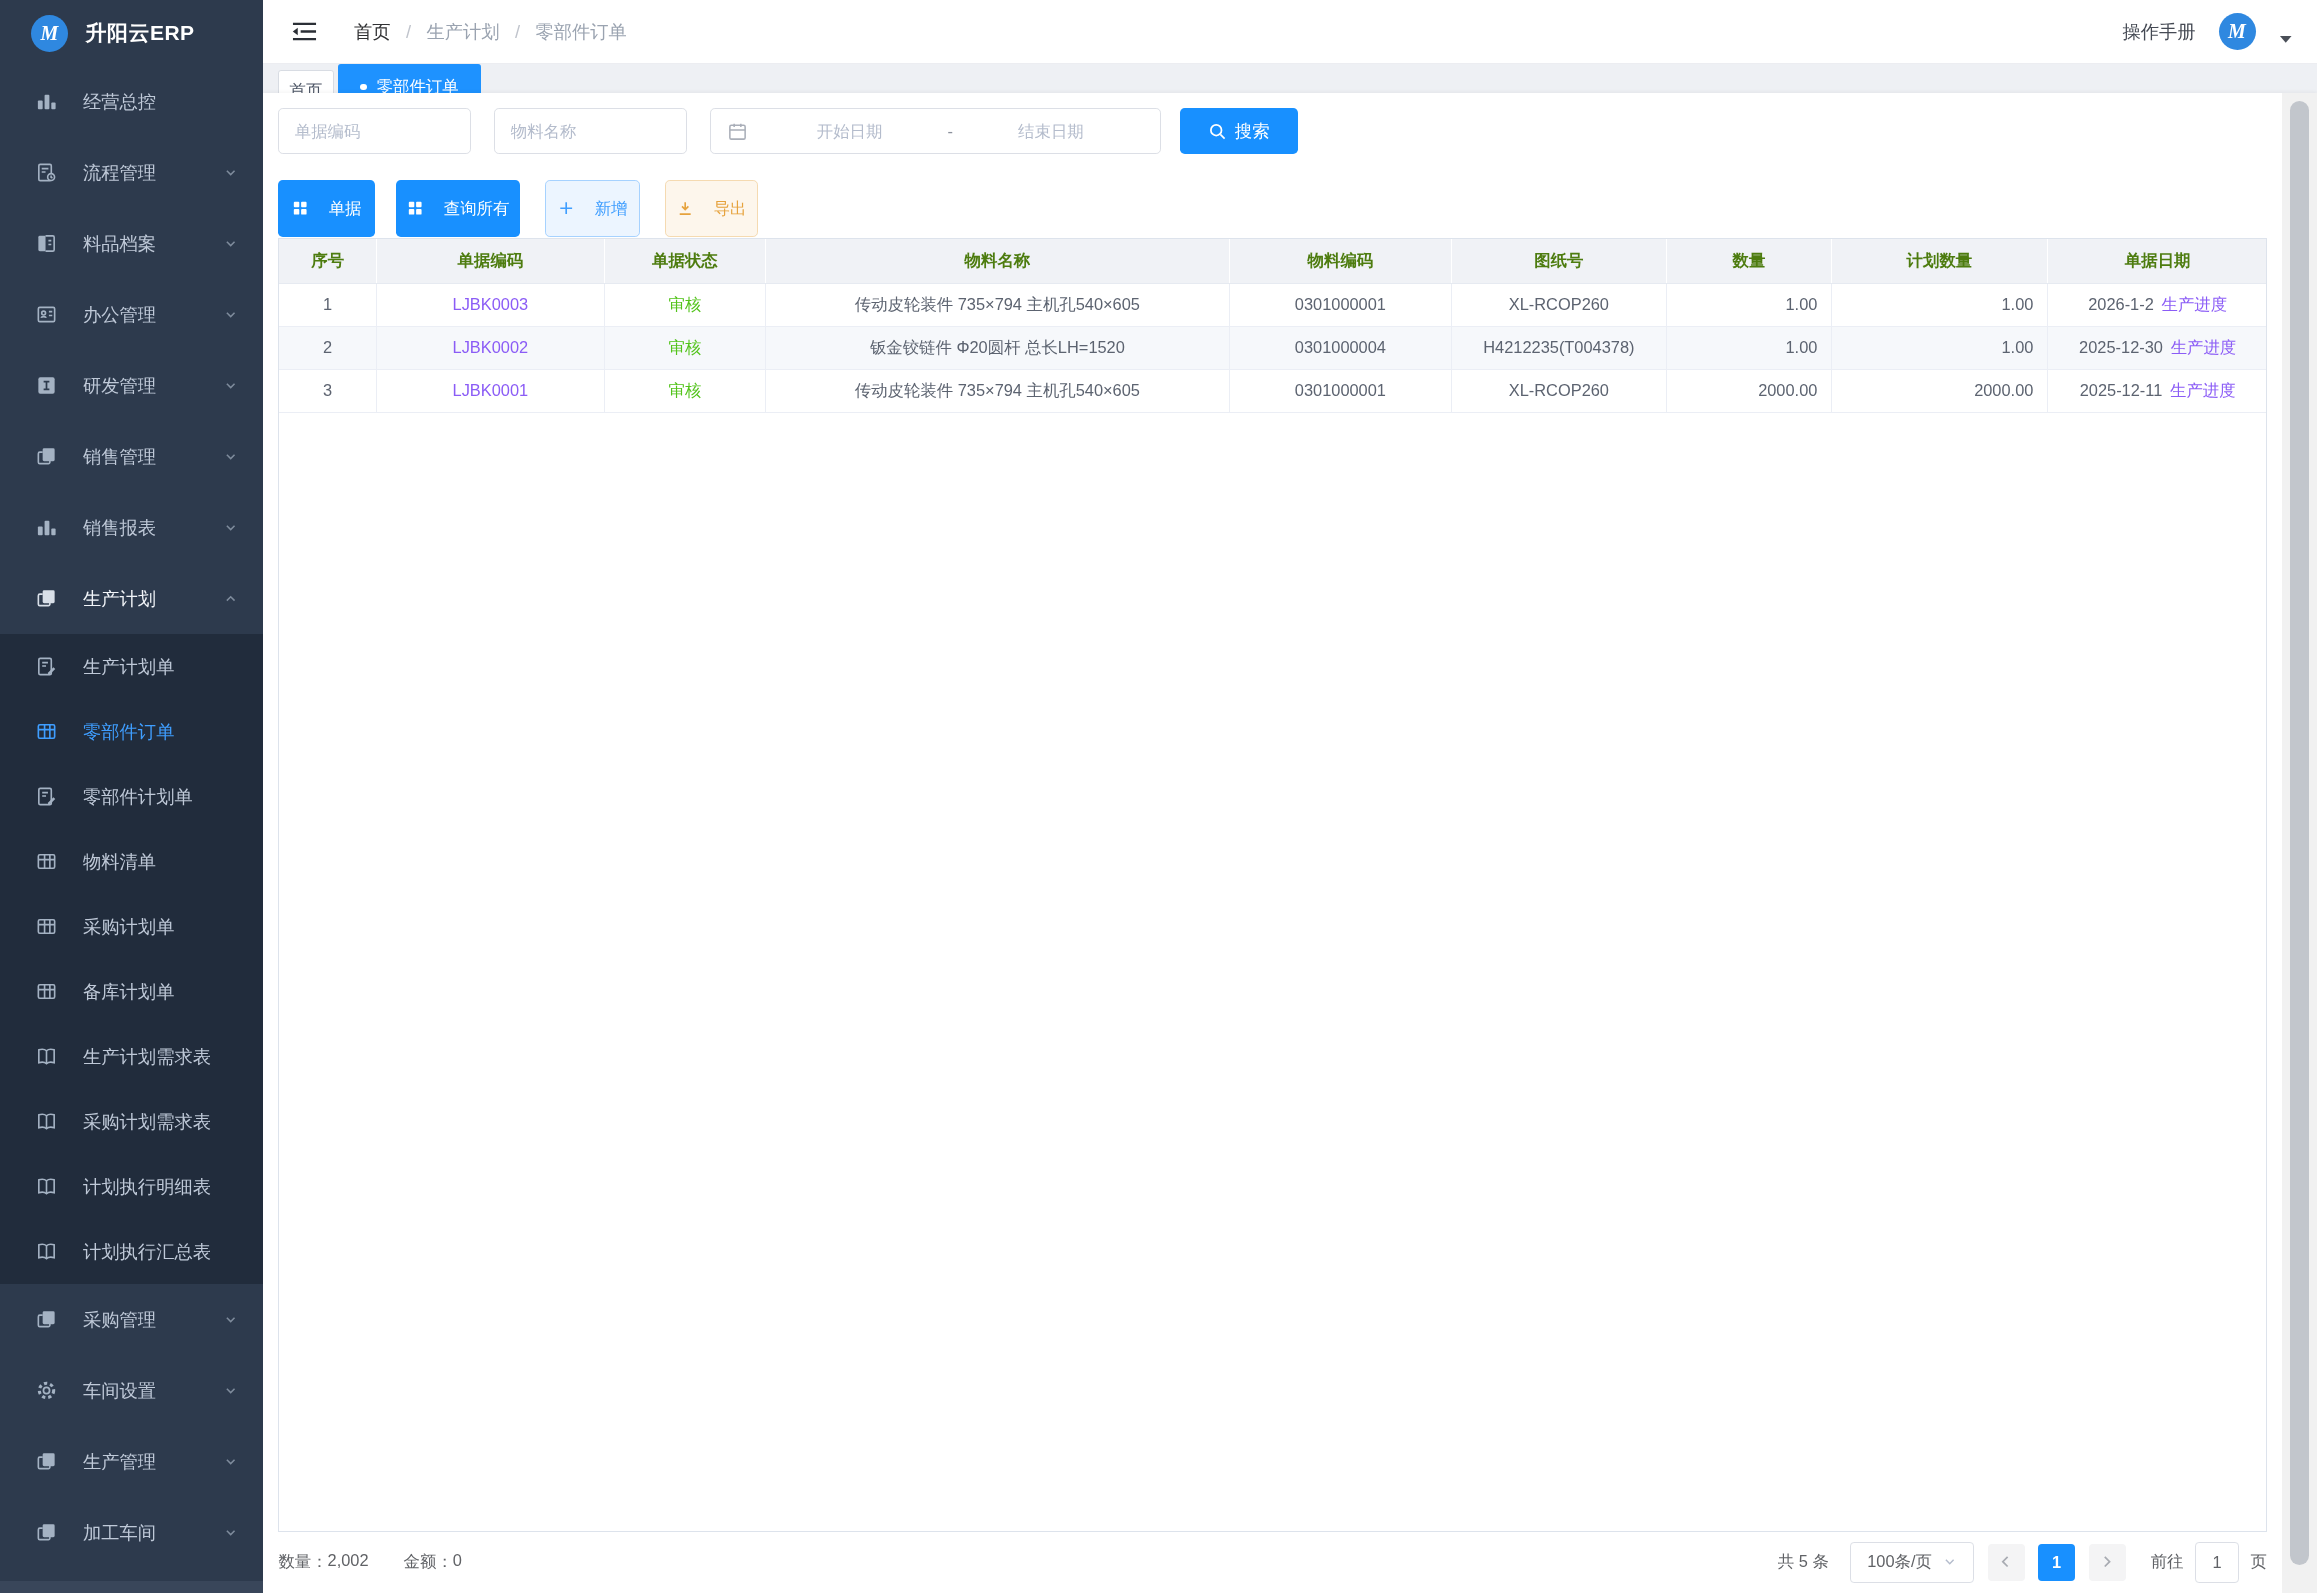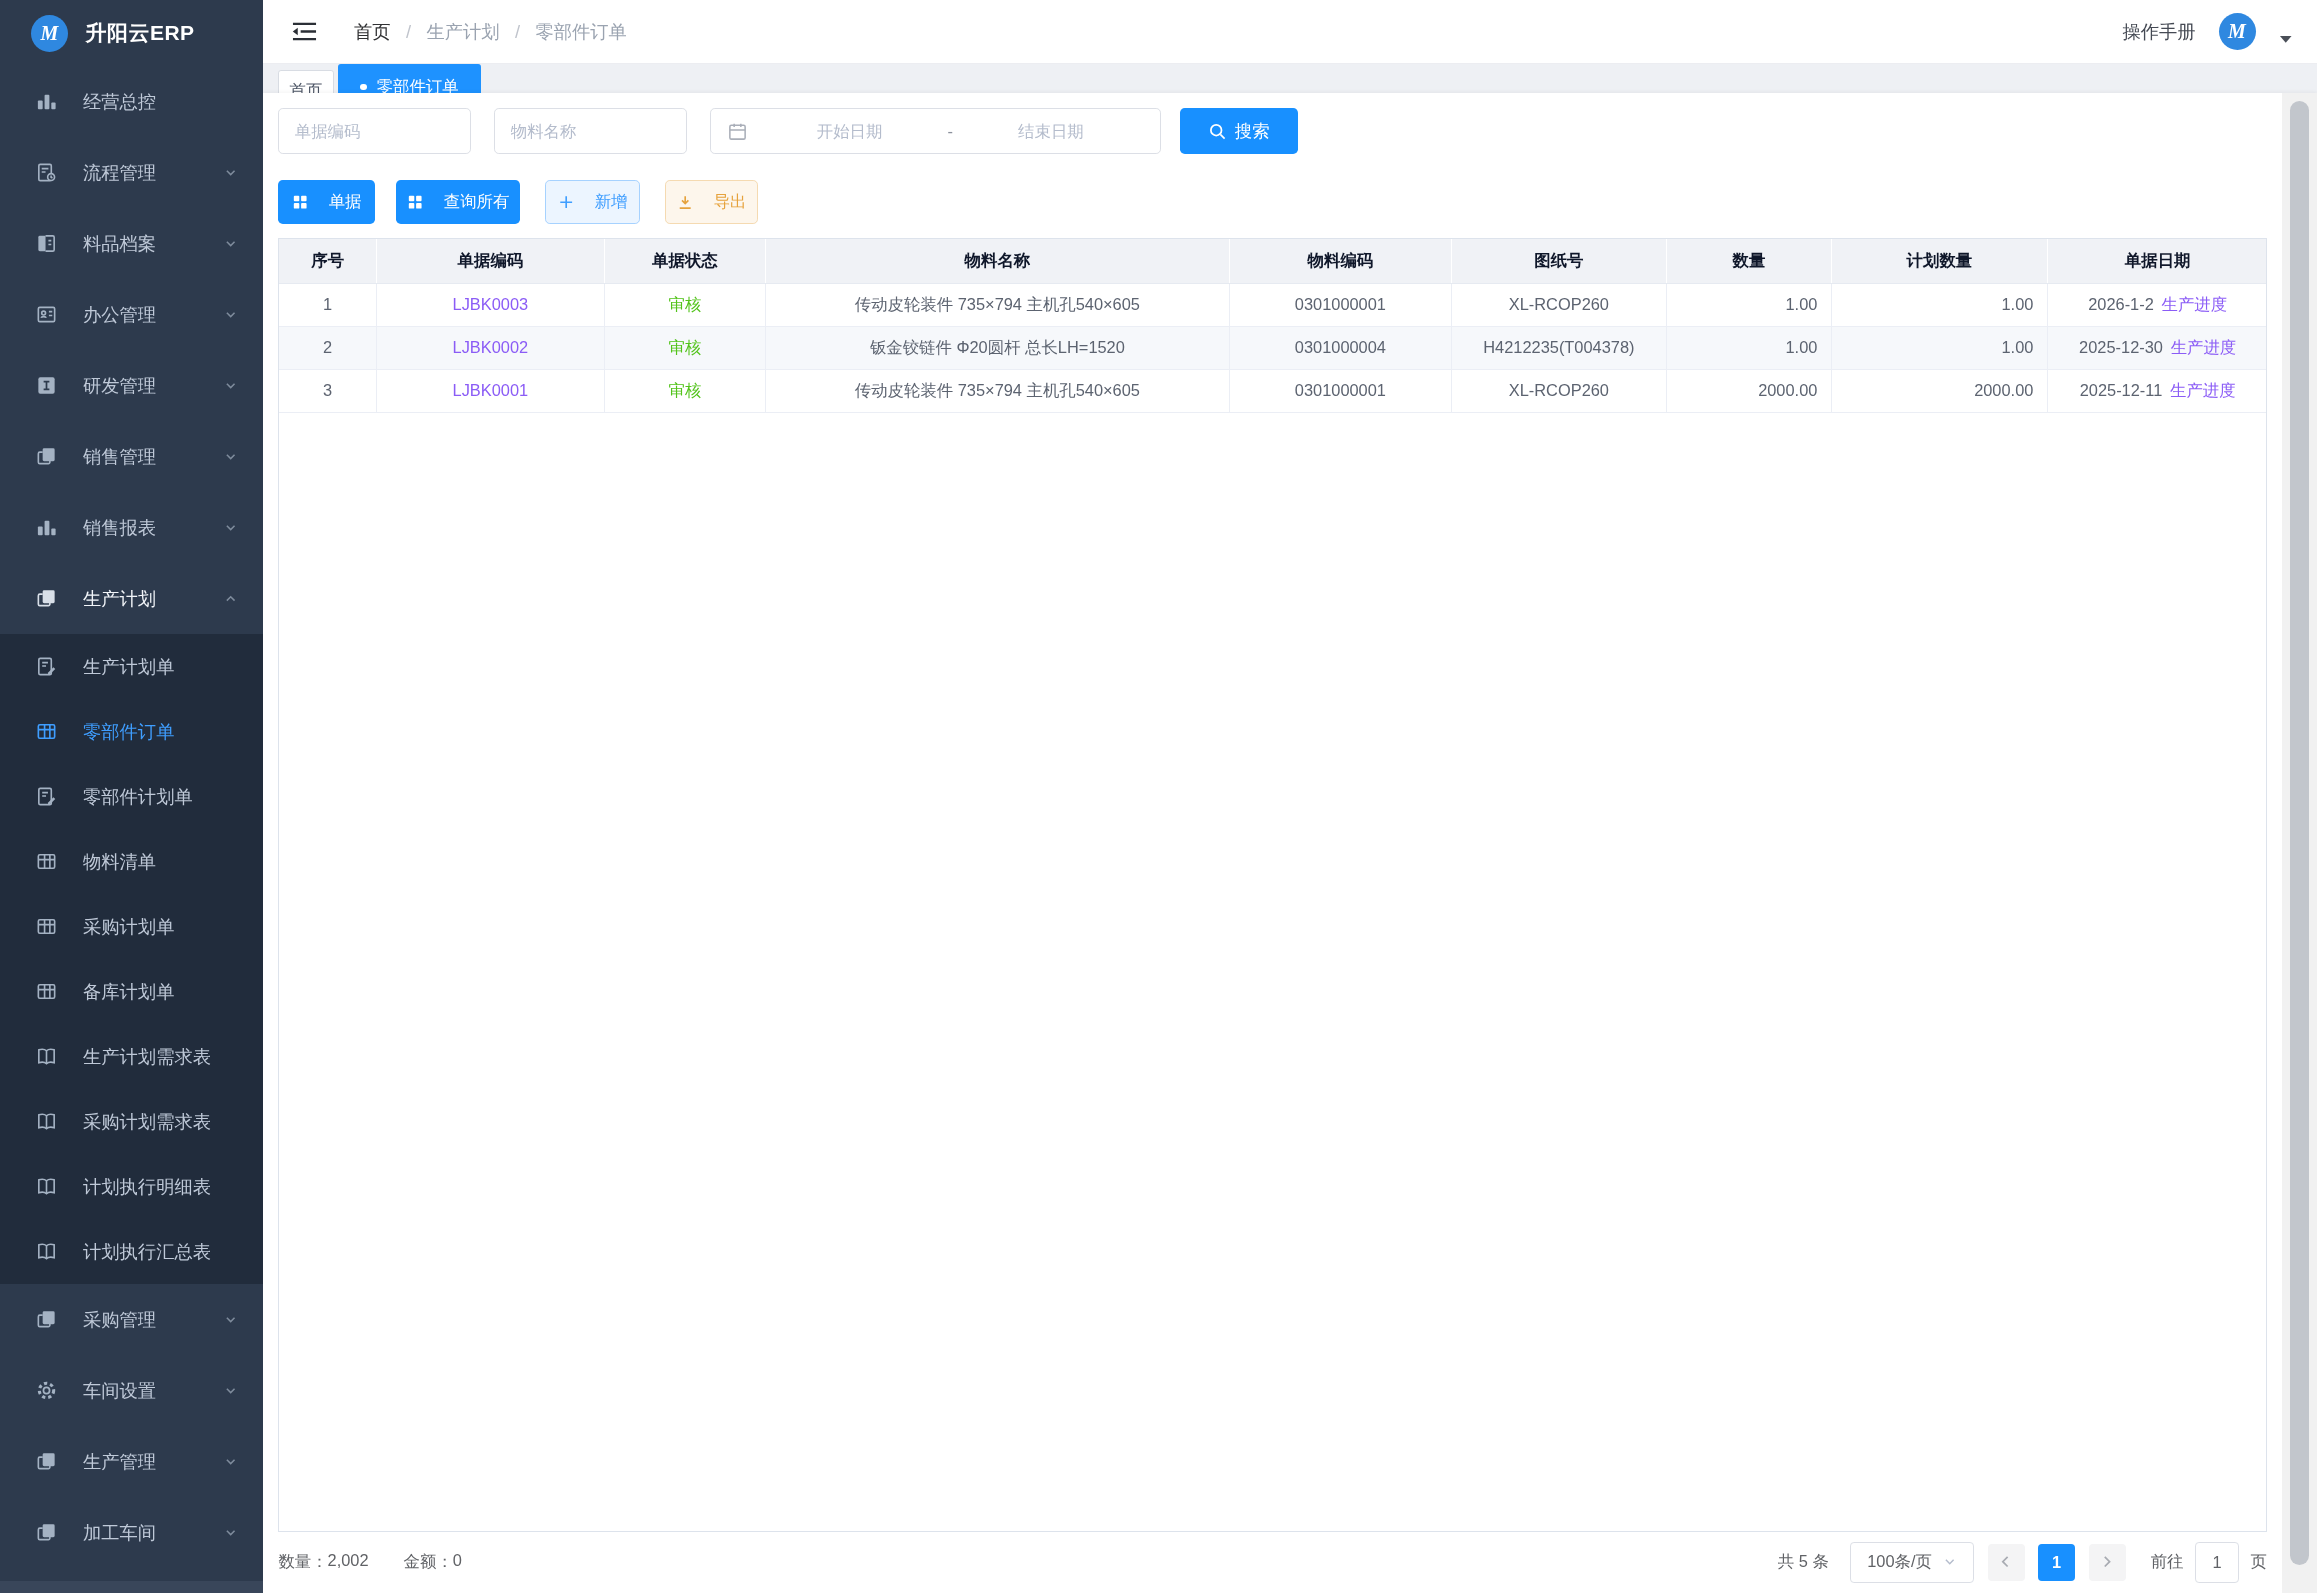--- a/index.html
+++ b/index.html
@@ -51,30 +51,30 @@
   .f-order, .f-material { width:193px; }
   .f-material { margin-left:23px; }
   .daterange { margin-left:23px; width:451px; height:46px; border:1px solid #dcdfe6; border-radius:4.8px; display:flex; align-items:center; padding:0 13.5px; background:#fff; }
   .dr-icon { display:flex; margin:0 5.8px 0 1.9px; }
   .dr-input { border:none; outline:none; flex:1; text-align:center; font-size:16.4px; color:#606266; min-width:0; font-family:inherit; background:transparent; }
   .dr-input::placeholder { color:#b4bccc; }
   .dr-sep { color:#8b919c; font-size:16.4px; padding:0 1.9px; }
   .btn-search { margin-left:18.3px; width:118px; height:46px; background:#1890ff; border:none; border-radius:4.8px; color:#fff; font-size:17.4px; display:flex; align-items:center; justify-content:center; gap:7.7px; cursor:pointer; font-family:inherit; }
 
   .toolbar { position:absolute; left:15.4px; top:87px; display:flex; align-items:center; }
-  .btn { height:44px; border-radius:4.8px; font-size:16.4px; display:flex; align-items:center; justify-content:center; gap:20px; border:1px solid transparent; cursor:pointer; font-family:inherit; }
+  .btn { height:57px; border-radius:4.8px; font-size:16.4px; display:flex; align-items:center; justify-content:center; gap:20px; border:1px solid transparent; cursor:pointer; font-family:inherit; }
   .btn-primary { background:#1890ff; color:#fff; }
   .btn-order { width:97px; margin-right:21px; }
   .btn-queryall { width:124px; margin-right:25px; }
   .btn-add { width:95px; background:#ecf5ff; border-color:#a6d2ff; color:#3f9eff; margin-right:25px; }
   .btn-export { width:93px; background:#fdf6ec; border-color:#f5dab1; color:#e6a23c; }
 
   .table-wrap { position:absolute; left:15.4px; top:145px; width:1989px; height:1294px; border:1px solid #dde3ec; background:#fff; overflow:hidden; }
   table { border-collapse:collapse; width:100%; table-layout:fixed; }
-  th { height:44px; background:#f0f2f6; color:#0f172a; font-size:16.4px; font-weight:bold; border-right:1.9px solid #fff; border-bottom:1px solid #e6eaf1; white-space:nowrap; }
+  th { height:44px; background:#f0f2f6; color:#4d7c0f; font-size:16.4px; font-weight:bold; border-right:1.9px solid #fff; border-bottom:1px solid #e6eaf1; white-space:nowrap; }
   th:last-child { border-right:none; }
   td { height:43px; font-size:16.4px; color:#5c6370; text-align:center; border-right:1px solid #ebeef5; border-bottom:1px solid #ebeef5; padding:0 13.5px; white-space:nowrap; overflow:hidden; }
   td:last-child { border-right:none; }
   tbody tr:nth-child(even) { background:#f6f8fb; }
   .cell-r { text-align:right; }
   .link { color:#8b5cf6; text-decoration:none; cursor:pointer; }
   .status-ok { color:#52c31a; }
   .date-cell .link { margin-left:7.7px; }
 
   .panel-footer { position:absolute; left:15.4px; right:50px; top:1439px; height:60px; display:flex; align-items:center; font-size:16.4px; color:#606266; }

